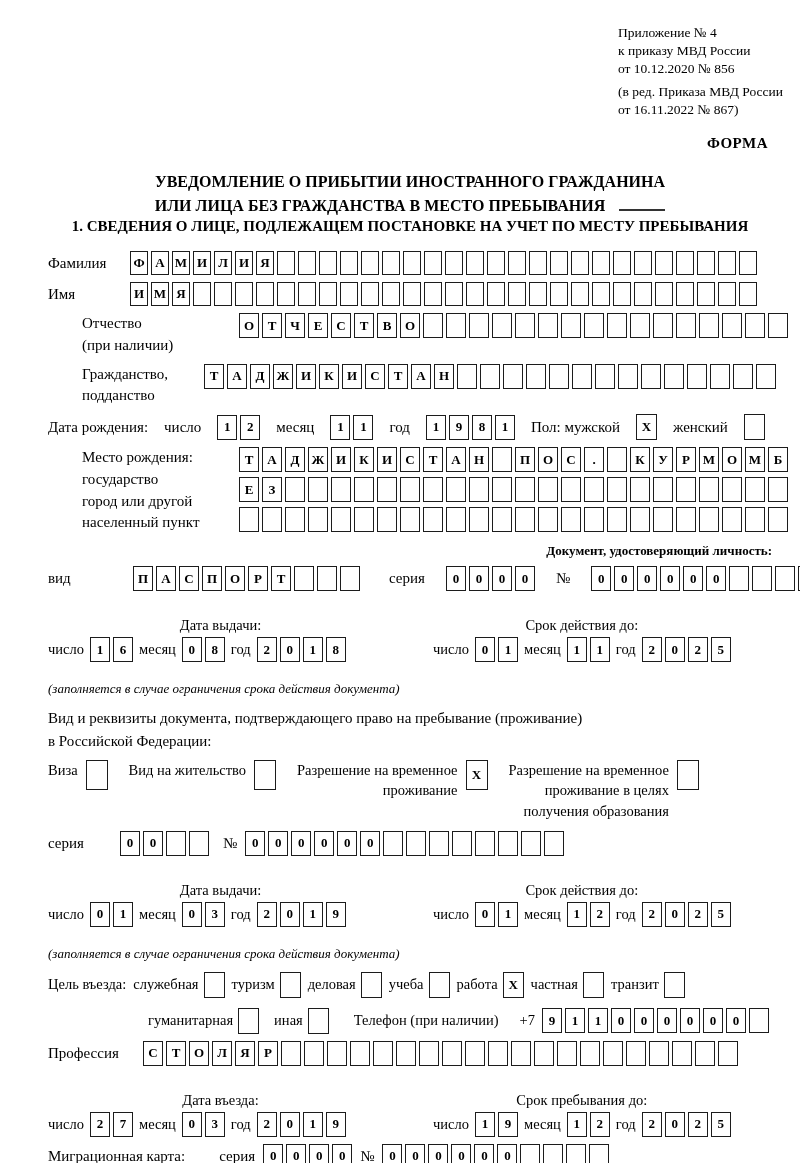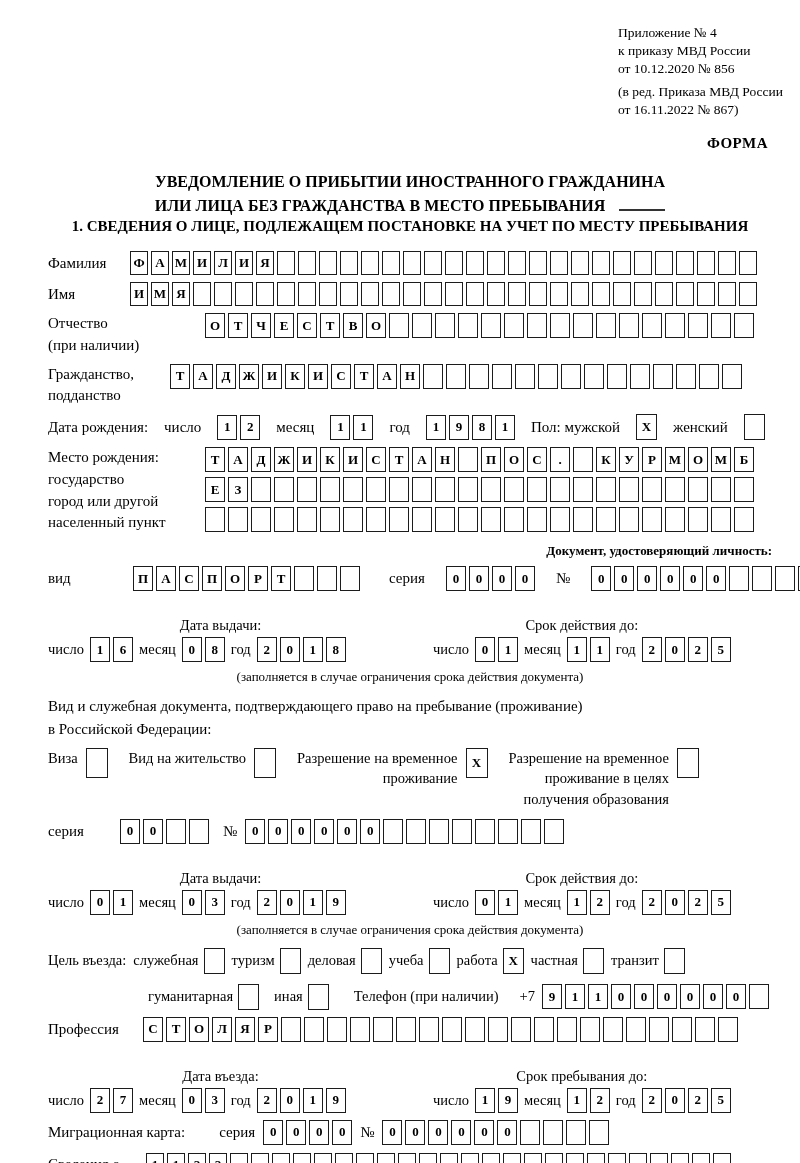--- a/index.html
+++ b/index.html
@@ -25,32 +25,32 @@
   .cell{box-sizing:border-box;flex:none;border:1.6px solid #1c1c1c;background:#fff;
         display:inline-flex;align-items:center;justify-content:center;
         font-size:13px;font-weight:bold;font-family:"Liberation Serif",serif;}
   .cells-sm .cell{width:18px;height:24px;}
   .cells-md .cell{width:20px;height:25px;}
   .cbx .cell{width:21px;height:26px;}
   .cbx-lg .cell{width:22px;height:30px;}
   .stack{display:flex;flex-direction:column;gap:5px;}
 
   .w80{width:82px;} .w122{width:122px;} .w156{width:157px;} .w64{width:64px;} .w92{width:95px;}
-  .mult{line-height:1.45;}
+  .mult{line-height:1.45;margin-left:34px;}
 
   .doc-header{text-align:right;font-weight:bold;font-size:13px;margin-top:9px;}
 
   .two-col{display:flex;margin-top:26px;}
   .col-l{width:345px;flex:none;}
   .col-r{margin-left:40px;flex:none;}
   .col-title{text-align:center;font-size:14.5px;margin-bottom:3px;}
   .date-row{display:flex;align-items:center;gap:6px;}
   .date-row .t{flex:none;font-size:14.5px;}
 
-  .note-right{text-align:center;font-size:13px;margin-top:7px;}
+  .note-right{text-align:left;font-size:13px;margin-top:19px;font-style:italic;}
   .para{margin-top:10px;line-height:1.5;}
 
   .permits{display:flex;align-items:flex-start;margin-top:8px;gap:9px;}
   .permit{display:flex;align-items:flex-start;gap:8px;}
   .permit .cap{text-align:right;line-height:1.4;font-size:14.5px;}
 
   .purpose-row{display:flex;align-items:center;gap:7px;margin-top:10px;font-size:14.5px;flex-wrap:nowrap;}
   .purpose-row .pair{display:flex;align-items:center;gap:5px;}
   .indent{margin-left:100px;}
 
@@ -419,21 +419,21 @@
             <span class="cell">0</span>
             <span class="cell">2</span>
             <span class="cell">5</span>
           </span>
       </div>
     </div>
   </div>
   <div class="note-right">(заполняется в случае ограничения срока действия документа)</div>
 
   <div class="para">
-    <div>Вид и служебная документа, подтверждающего право на пребывание (проживание)</div>
+    <div>Вид и реквизиты документа, подтверждающего право на пребывание (проживание)</div>
     <div>в Российской Федерации:</div>
   </div>
 
   <div class="permits">
     <span class="permit">
       <span class="cap">Виза</span>
       <span class="cells cbx-lg">
           <span class="cell"></span>
         </span>
     </span>

